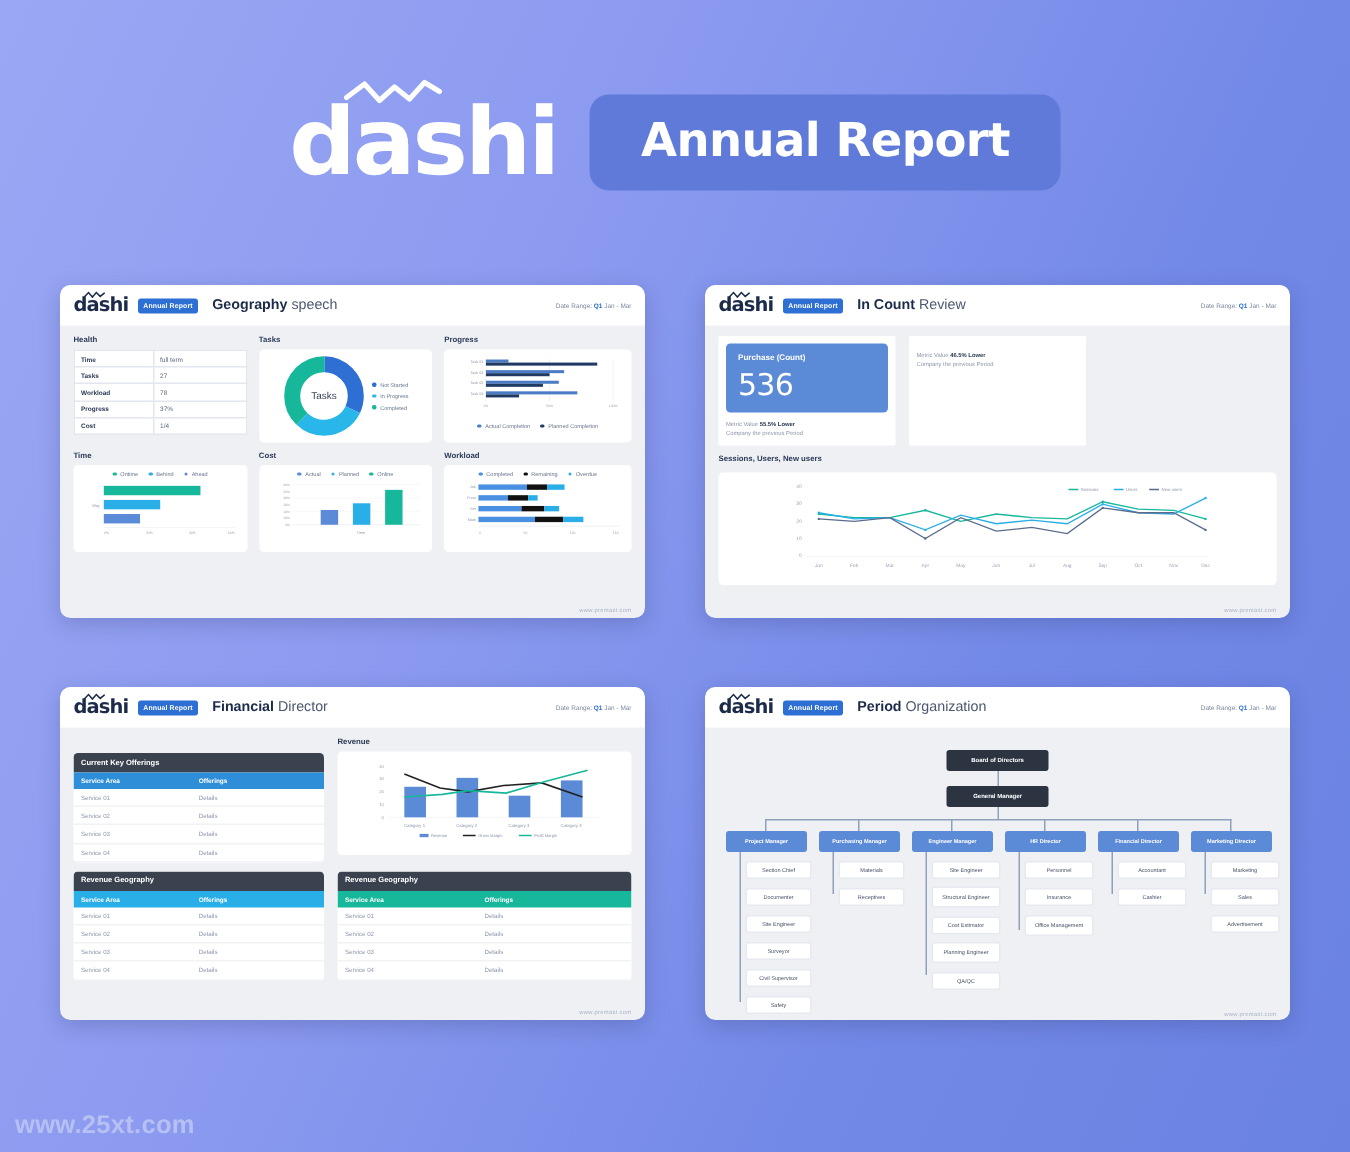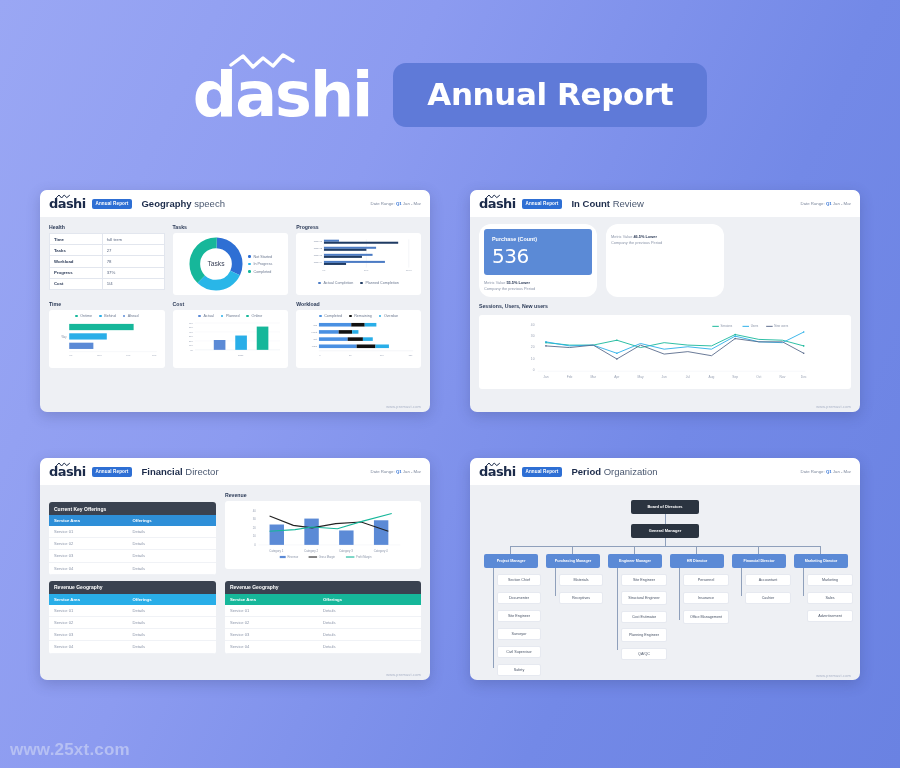--- a/index.html
+++ b/index.html
@@ -113,21 +113,21 @@
   .htable td.k { font-weight: 700; color: #2b3a57; width: 46%; }
   .mini-panel { background:#fff; border-radius:3px; height: 62px; display:flex; align-items:center; justify-content:center; }
   .mini-panel.tall { height: 58px; }
   .legend-col { display:flex; flex-direction:column; gap:3.5px; }
   .lg { display:flex; align-items:center; gap:2.5px; font-size:3.7px; color:#6b7890; white-space:nowrap; }
   .dot { width:2.6px; height:2.6px; border-radius:50%; flex:none; }
   .legend-row { display:flex; gap:7px; justify-content:center; margin-bottom:2px; }
 
   
   .kpi-row { display:grid; grid-template-columns: repeat(3,1fr); gap: 9px; }
-  .kpi-card { background:#fff; border-radius:12px; padding:5px; }
+  .kpi-card { background:#fff; border-radius:1px; padding:5px; }
   .kpi-tile { border-radius: 3px; padding: 7px 8px 9px; color:#fff; }
   .kpi-label { font-size:5.4px; font-weight:700; margin-bottom:4px; }
   .kpi-value { font-size:20px; font-weight:400; letter-spacing:-0.5px; line-height:1; font-family:"DejaVu Sans", sans-serif; }
   .kpi-sub { font-size:3.9px; color:#8b95a9; line-height:1.5; margin-top:5px; }
   .kpi-sub b { color:#2b3a57; }
   .linechart-panel { background:#fff; border-radius:3px; margin-top:6px; padding:4px 5px; }
 
   
   .c3-top { display:grid; grid-template-columns: 0.92fr 1.08fr; gap:9px; }
   .dtable { background:#fff; border-radius:3px; overflow:hidden; }

